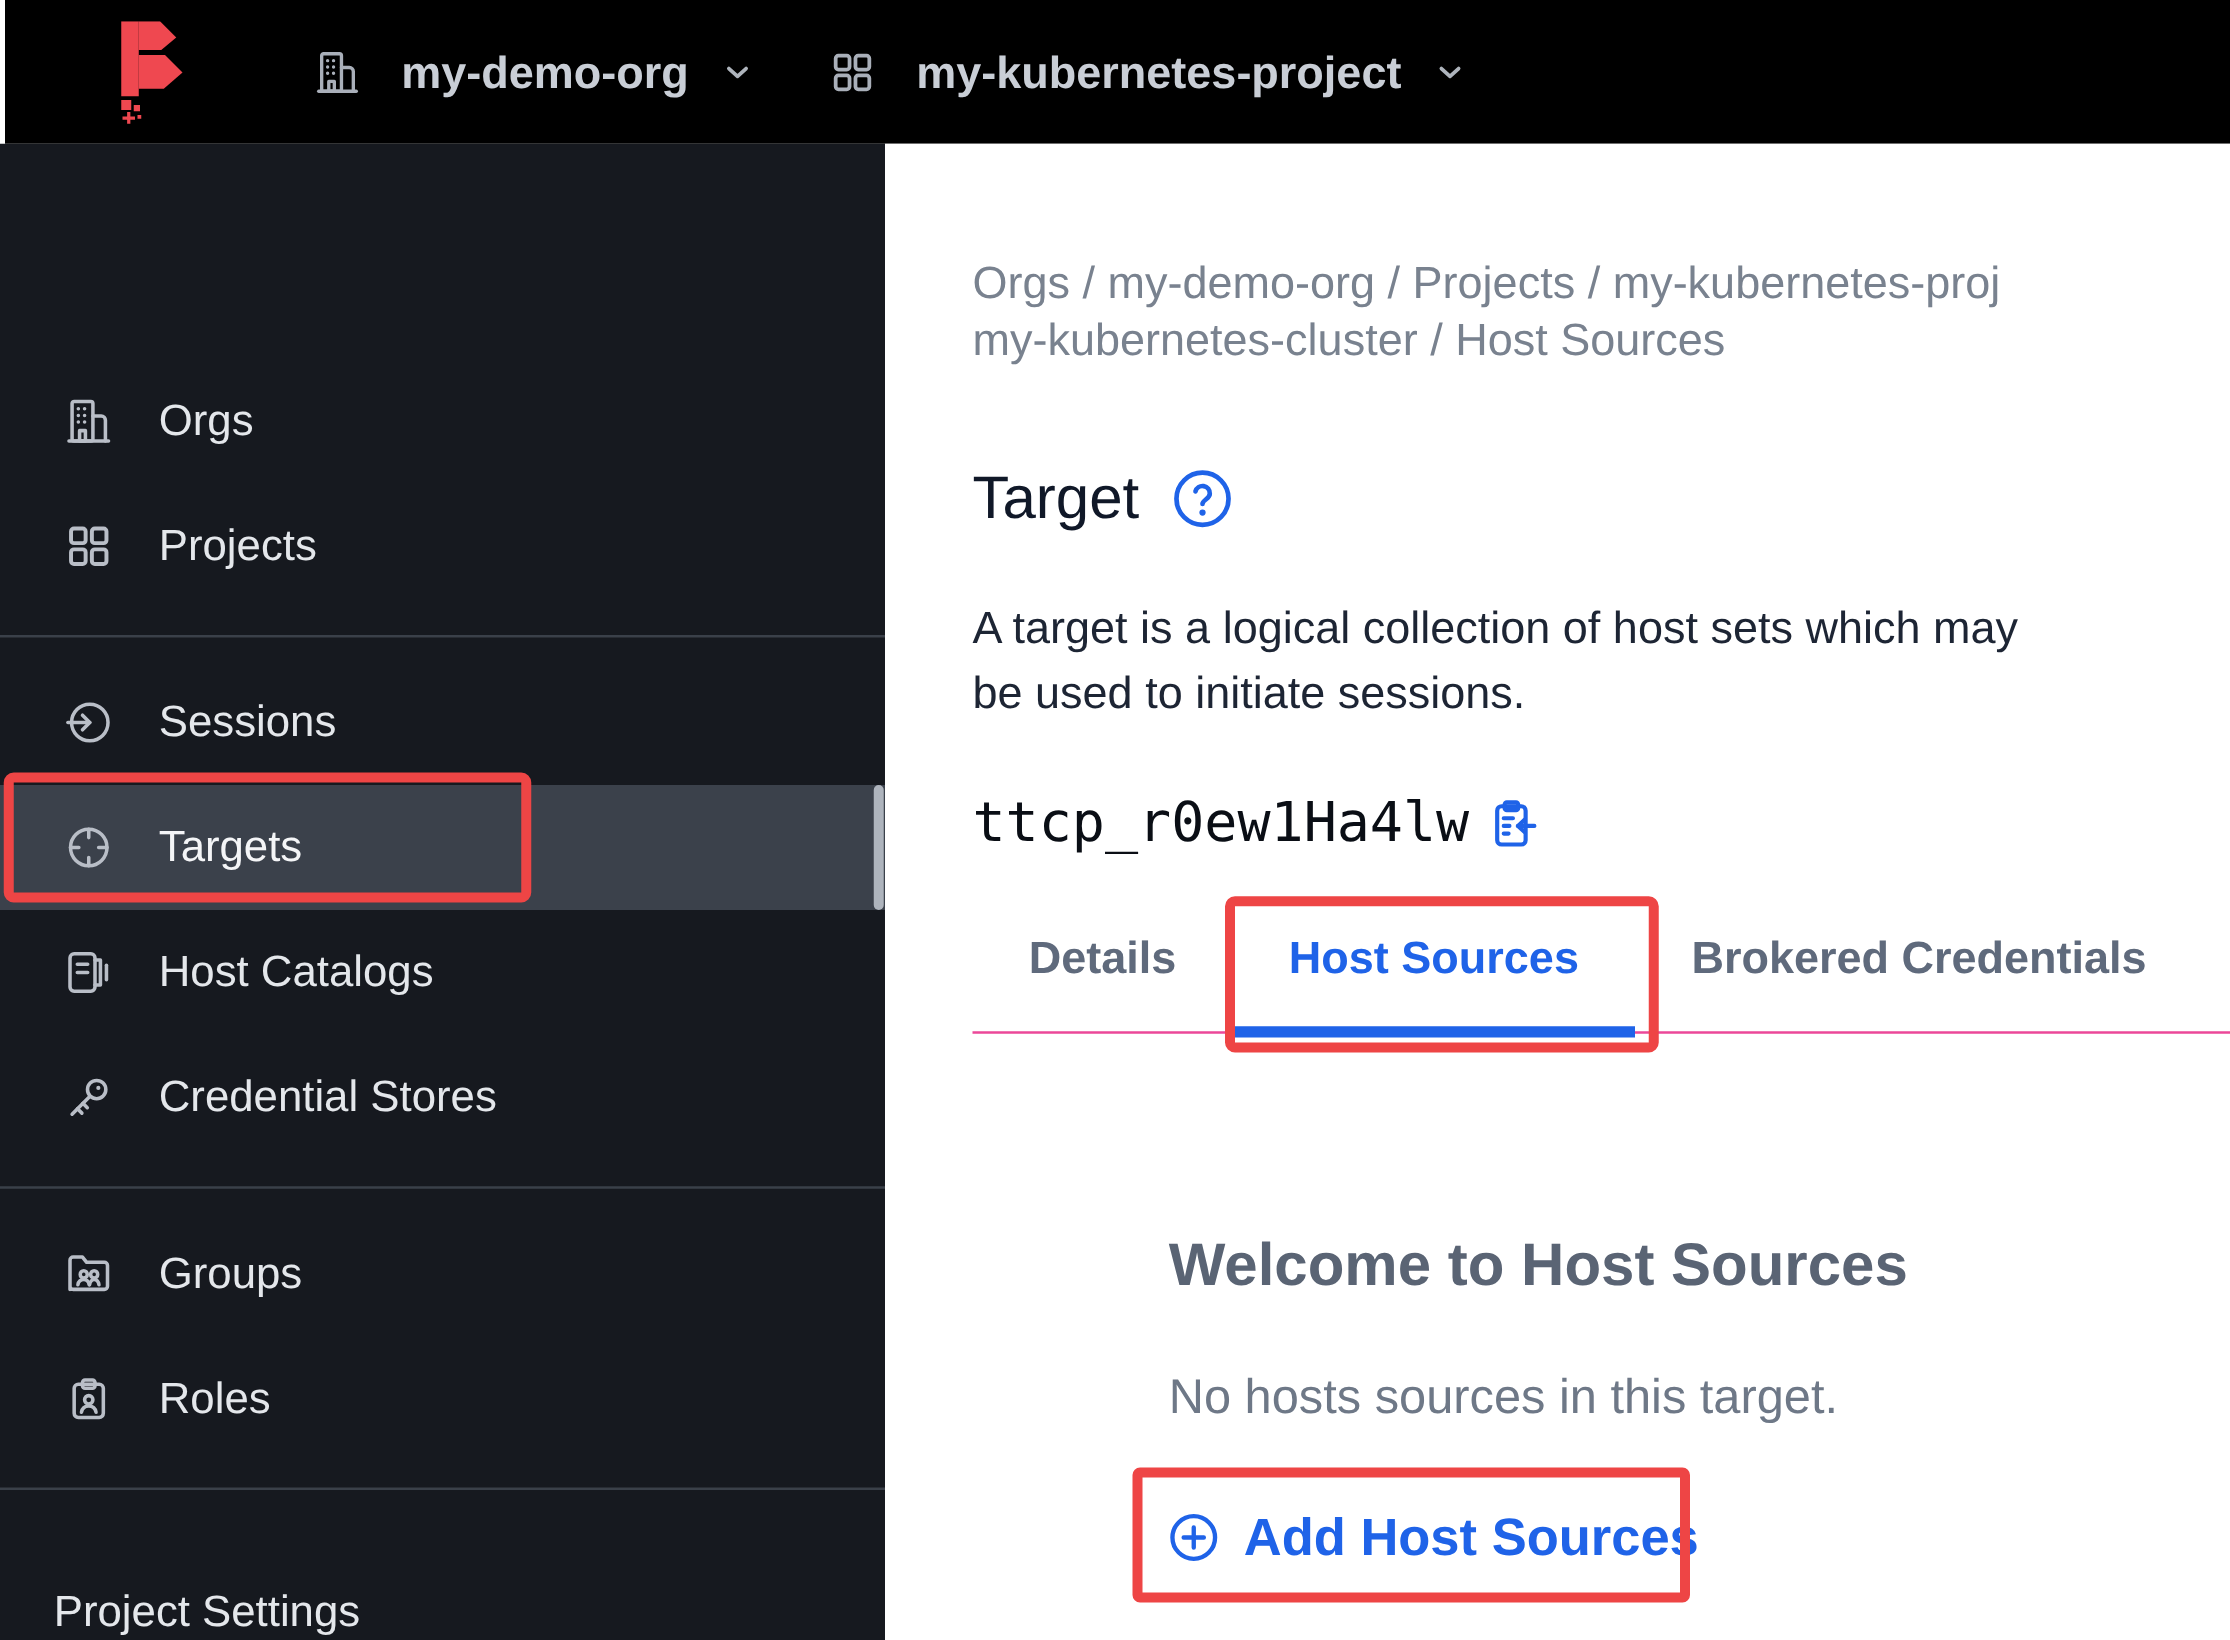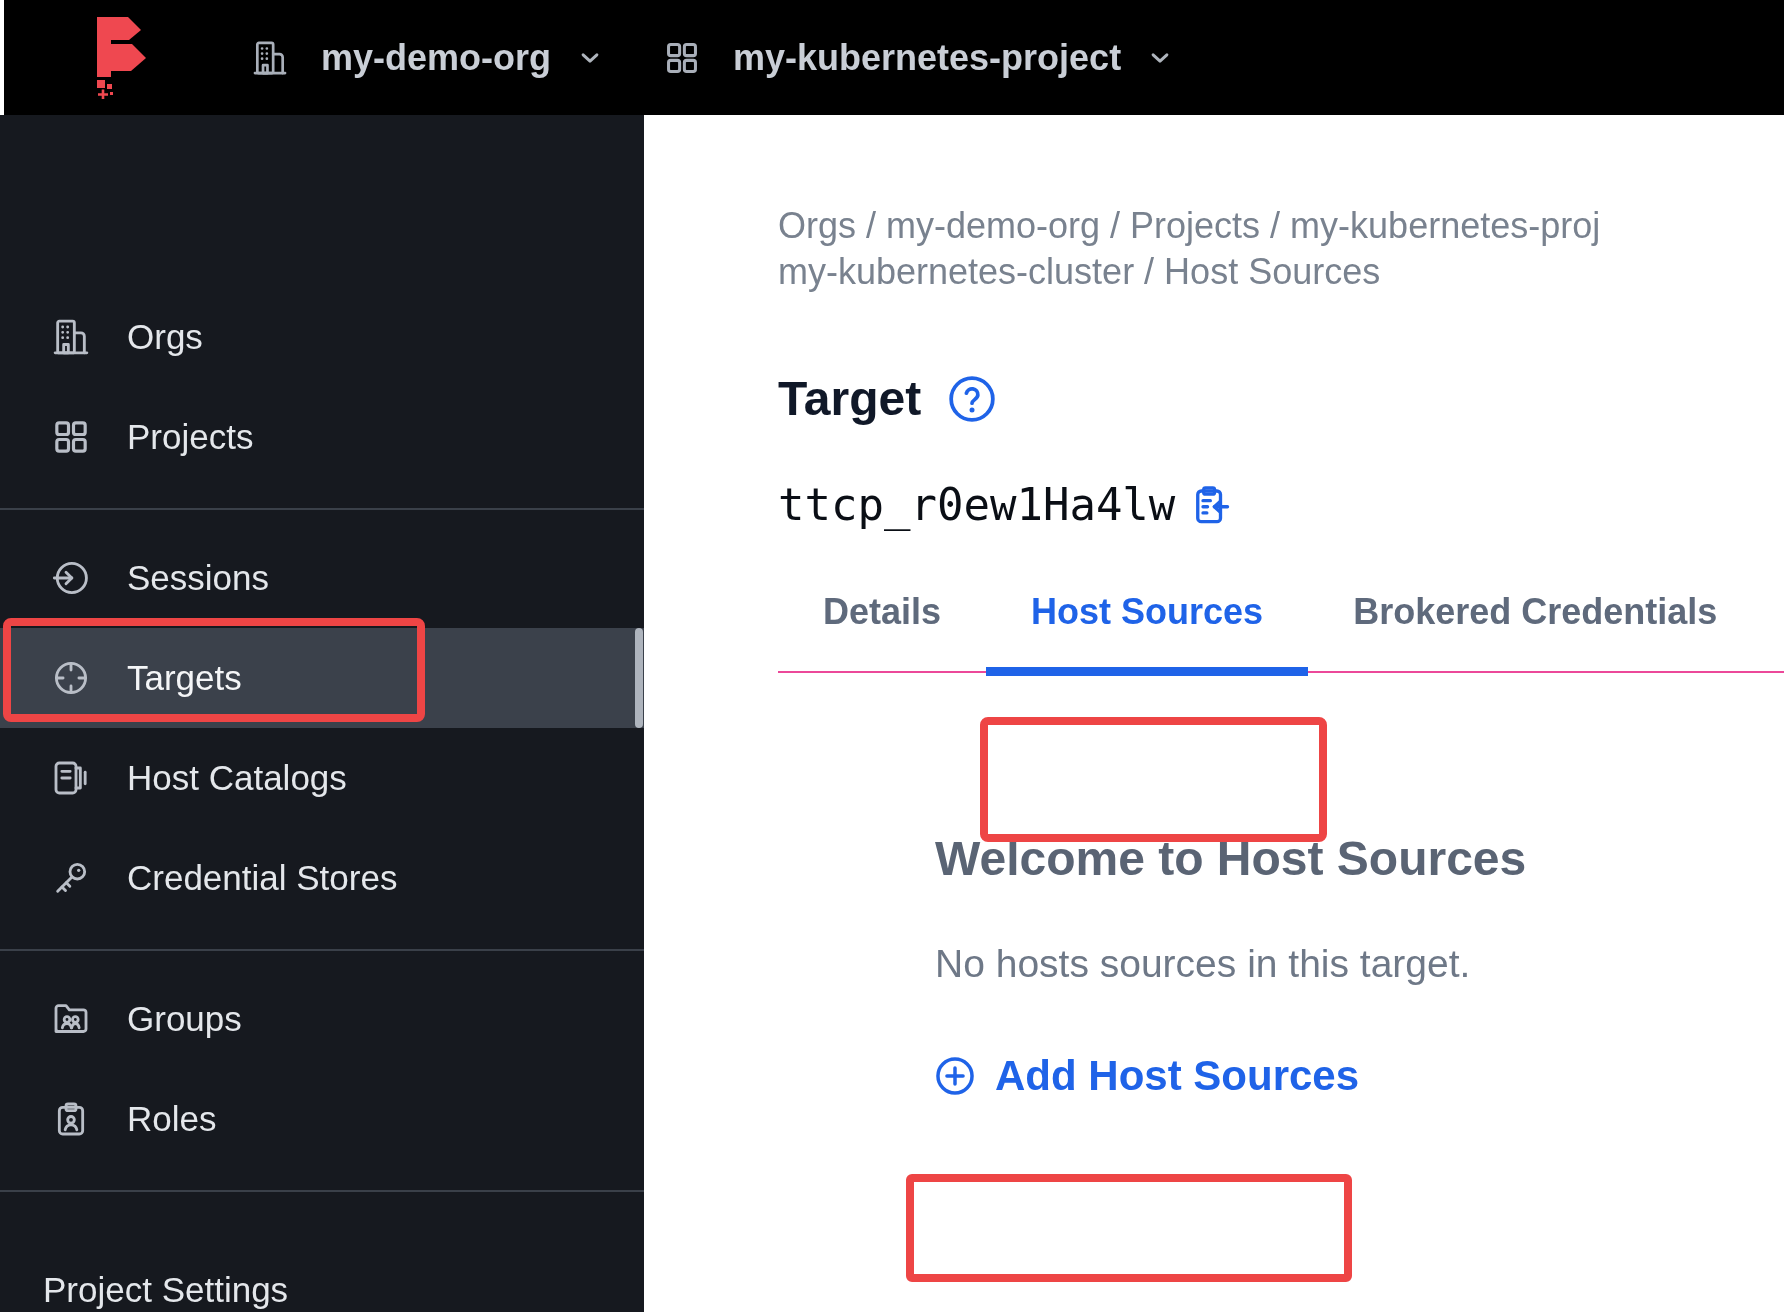--- a/index.html
+++ b/index.html
@@ -15,38 +15,38 @@
           display:flex;align-items:center;padding-left:86px}
   .logo{width:66px;height:82px;flex:0 0 auto}
   .switcher{display:flex;align-items:center;cursor:pointer}
   .switcher .sw-icon{width:38px;height:38px;color:#A9AFB9}
   .switcher .sw-label{margin-left:32px;font-size:36px;font-weight:700;color:#C9CED6;white-space:nowrap}
   .switcher .chev{width:30px;height:30px;margin-left:24px;color:#AEB4BC}
   .sw-org{margin-left:95px}
   .sw-project{margin-left:58px}
 
   
-  .sidebar{position:absolute;left:0;top:115px;width:644px;height:1197px;background:var(--sidebar);overflow:hidden}
+  .sidebar{position:absolute;left:0;top:115px;width:708px;height:1197px;background:var(--sidebar);overflow:hidden}
   .nav{padding-top:172px}
   .nav-item{height:100px;display:flex;align-items:center;padding-left:51px;cursor:pointer}
   .nav-item .nav-icon{width:40px;height:40px;margin-right:36px;color:#B9BEC7;flex:0 0 auto}
   .nav-item .nav-label{font-size:35px;color:#E4E7EB;white-space:nowrap}
   .nav-item.active{background:var(--sidebar-active)}
   .nav-item.active .nav-label{color:#F4F5F7}
   .nav-divider{border:none;border-top:2px solid #3A4049;margin:21px 0 18px 0}
   .nav-footer{height:100px;display:flex;align-items:flex-end;padding-left:43px;
               font-size:35px;color:#E4E7EB}
   .sb-thumb{position:absolute;right:1px;top:513px;width:8px;height:100px;background:#AEB4BD;border-radius:4px}
 
   
   .main{position:absolute;left:708px;top:115px;width:1076px;height:1197px;background:#fff;
         padding-left:70px;overflow:hidden}
   .breadcrumb{margin-top:88px;font-size:36px;line-height:46px;color:#79828F;white-space:nowrap}
   .title-row{margin-top:76px;display:flex;align-items:center;gap:26px}
-  .page-title{font-size:48px;font-weight:700;color:#101828}
+  .page-title{font-size:48px;font-weight:400;color:#101828}
   .help-icon{width:50px;height:50px;flex:0 0 auto;color:var(--blue)}
   .target-desc{margin-top:50px;width:880px;font-size:36px;line-height:52px;color:#1D2534}
   .id-row{margin-top:53px;display:flex;align-items:center;gap:14px}
   .target-id{font-family:"DejaVu Sans Mono",monospace;font-size:44px;color:#0A0E15}
   .copy-icon{width:42px;height:42px;color:var(--blue);cursor:pointer;flex:0 0 auto}
 
   .tabs{margin-top:47px;display:flex;border-bottom:2px solid #ec4899;width:1006px}
   .tab{padding:14px 45px 38px;font-size:36px;font-weight:700;color:#5F6A7C;position:relative;cursor:pointer;white-space:nowrap}
   .tab.active{color:var(--blue)}
   .tab.active::after{content:"";position:absolute;left:0;right:0;bottom:-5px;height:9px;background:var(--blue)}
@@ -207,20 +207,21 @@
 
     <div class="title-row">
       <h1 class="page-title">Target</h1>
       <svg class="help-icon" viewBox="0 0 24 24" fill="none" stroke="currentColor" stroke-width="1.8" stroke-linecap="round" stroke-linejoin="round">
         <circle cx="12" cy="12" r="10"></circle>
         <path d="M9.3 9.2a2.8 2.8 0 0 1 5.5.9c0 1.9-2.8 2.4-2.8 3.9"></path>
         <path d="M12 17.3h.01" stroke-width="2.4"></path>
       </svg>
     </div>
 
+    <p class="target-desc">A target is a logical collection of host sets which may be used to initiate sessions.</p>
 
     <div class="id-row">
       <span class="target-id">ttcp_r0ew1Ha4lw</span>
       <svg class="copy-icon" viewBox="0 0 24 24" fill="none" stroke="currentColor" stroke-width="1.9" stroke-linecap="round" stroke-linejoin="round">
         <rect x="5" y="4" width="13" height="17.5" rx="2"></rect>
         <rect x="8.4" y="2.2" width="6.2" height="3.6" rx="1"></rect>
         <path d="M8 9.5h4.2M8 13h2.6M8 16.5h2.2"></path>
         <path d="M22 13h-7.5"></path>
         <path d="M17.5 10.2L14.5 13l3 2.8"></path>
       </svg>

